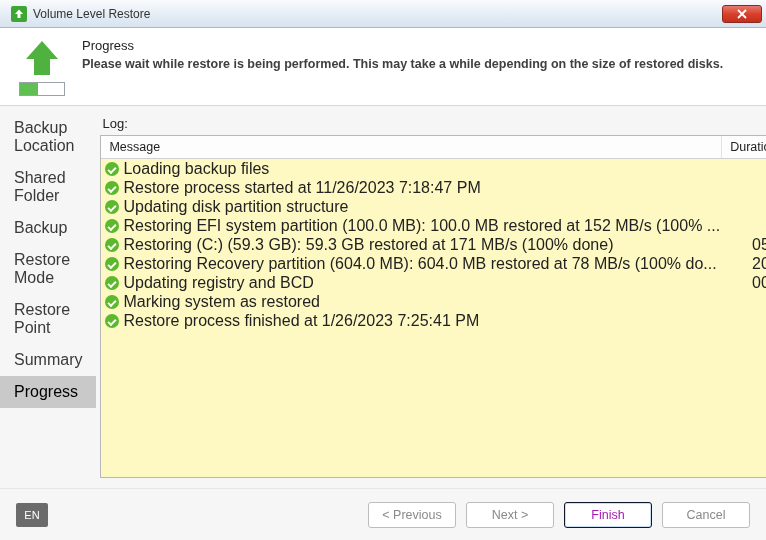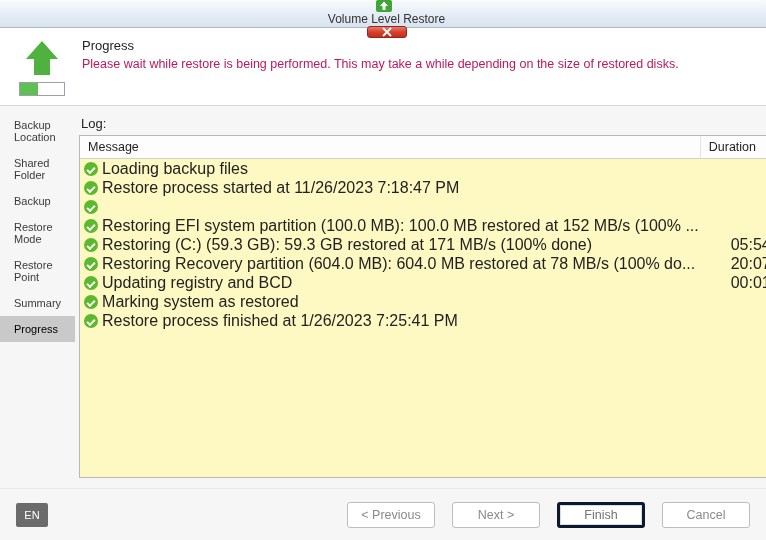--- a/index.html
+++ b/index.html
@@ -5,21 +5,21 @@
   * { box-sizing: border-box; margin: 0; padding: 0; font-family: "Segoe UI", Tahoma, sans-serif; }
   body { width: 766px; height: 540px; background: #fff; overflow: hidden; }
 
   
   .titlebar {
     height: 28px;
     background: linear-gradient(to bottom, #f9fbfd 0%, #e6eef6 50%, #d8e3ef 100%);
     border-bottom: 1px solid #a9b7c7;
     display: flex; align-items: center;
     padding: 0 4px 0 11px;
-    font-size: 12px; color: #333; flex-direction: column;
+    font-size: 12px; color: #333;
   }
   .titlebar .app-icon {
     width: 16px; height: 16px; margin-right: 6px;
     background: #3fa535;
     display: flex; align-items: center; justify-content: center;
     border-radius: 2px;
   }
   .titlebar .app-icon svg { width: 12px; height: 12px; }
   .titlebar .title { flex: 0 0 auto; }
   .titlebar .spacer { flex: 1; }
@@ -55,36 +55,36 @@
     margin-top: 4px;
     position: relative;
   }
   .header .h-icon .bar::before {
     content: ""; position: absolute; left: 0; top: 0; bottom: 0;
     width: 40%;
     background: #5fbf52;
   }
   .header .h-text { flex: 1; padding-left: 14px; }
   .header .h-text .h-title { font-size: 13px; color: #222; margin-bottom: 4px; }
-  .header .h-text .h-desc  { font-size: 12.5px; color: #be185d; }
+  .header .h-text .h-desc  { font-size: 12.5px; color: #404040; font-weight: bold; }
 
   
   .main {
     display: flex;
     height: 382px;
     background: #f6f6f6;
   }
   .sidebar {
     width: 190px;
     background: #f6f6f6;
     padding-top: 6px;
   }
   .sidebar-item {
     padding: 7px 14px;
-    font-size: 11px;
+    font-size: 16px;
     color: #3a3a3a;
     cursor: pointer;
   }
   .sidebar-item.active {
     background: #c9c9c9;
     color: #000;
   }
 
   .content {
     flex: 1;
@@ -155,31 +155,31 @@
     width: 32px; height: 24px;
     background: #6b6b6b; color: #fff;
     font-size: 11px;
     display: flex; align-items: center; justify-content: center;
     border-radius: 2px;
     cursor: pointer;
   }
   .footer .spacer { flex: 1; }
   .wiz-btn {
     min-width: 88px; height: 26px;
-    margin-left: 17px;
+    margin-left: 10px;
     border: 1px solid #bdbdbd;
     background: #fff;
     border-radius: 3px;
     font-size: 12.5px; color: #8a8a8a;
     display: flex; align-items: center; justify-content: center;
     cursor: default;
   }
   .wiz-btn.primary {
-    color: #737373;
-    border: 3px solid #0f172a;
+    color: #a21caf;
+    border: 1px solid #0f172a;
     box-shadow: 0 0 0 1px rgba(47,127,222,.25) inset;
     cursor: pointer;
   }
 </style>
 </head>
 <body>
 
 <div class="titlebar">
   <div class="app-icon">
     <svg viewBox="0 0 24 24">
@@ -234,20 +234,21 @@
             <div class="msg">Loading backup files</div>
             <div class="dur"></div>
           </div>
           <div class="log-row">
             <div class="status-icon"></div>
             <div class="msg">Restore process started at 11/26/2023 7:18:47 PM</div>
             <div class="dur"></div>
           </div>
           <div class="log-row">
             <div class="status-icon"></div>
+            <div class="msg">Updating disk partition structure</div>
             <div class="dur"></div>
           </div>
           <div class="log-row">
             <div class="status-icon"></div>
             <div class="msg">Restoring EFI system partition (100.0 MB): 100.0 MB restored at 152 MB/s (100% ...</div>
             <div class="dur"></div>
           </div>
           <div class="log-row">
             <div class="status-icon"></div>
             <div class="msg">Restoring (C:) (59.3 GB): 59.3 GB restored at 171 MB/s (100% done)</div>

